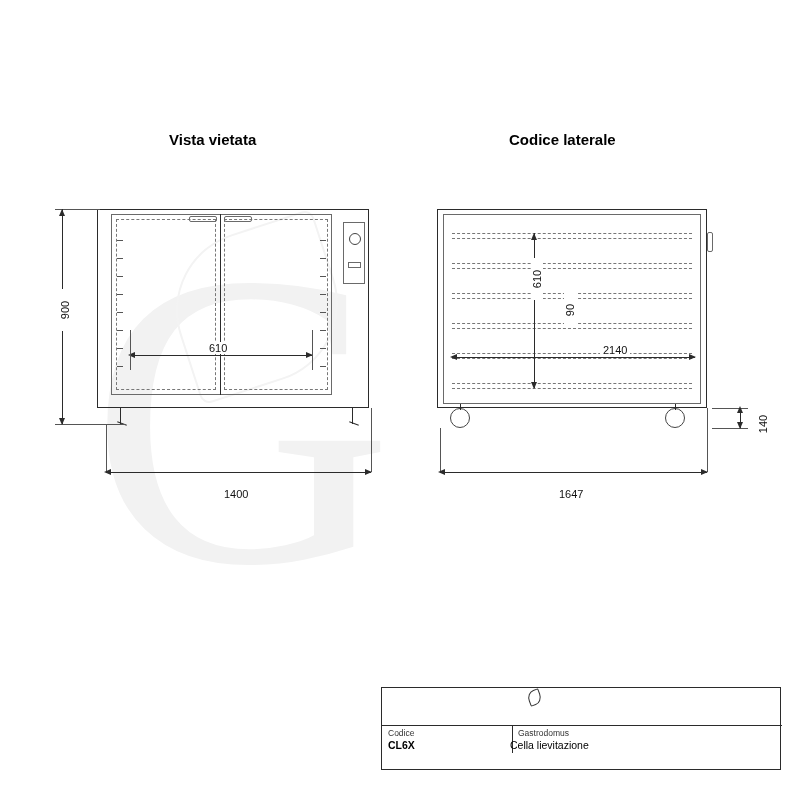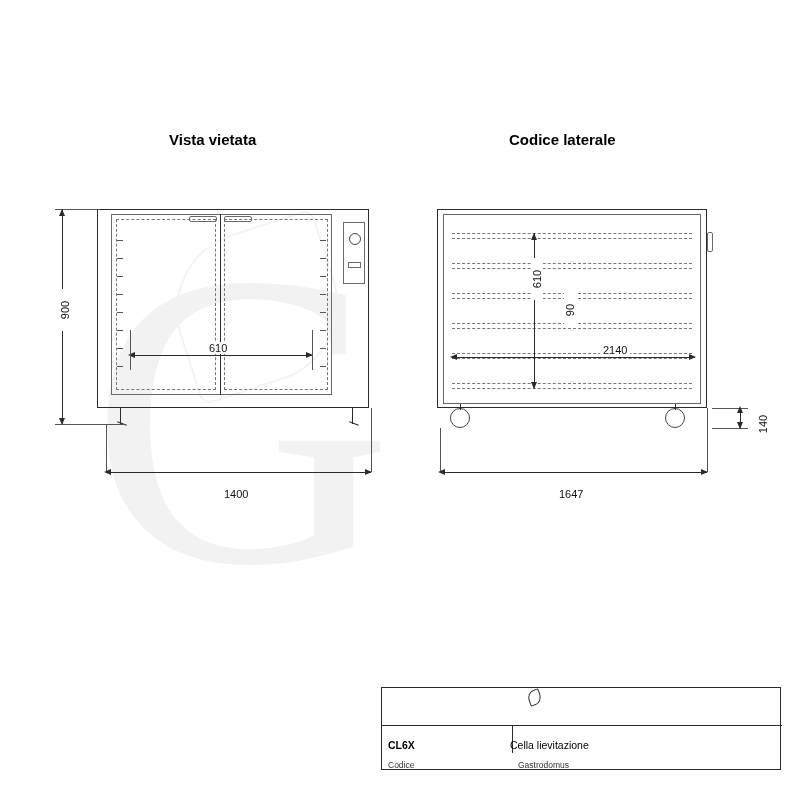--- a/index.html
+++ b/index.html
@@ -185,21 +185,20 @@
   .tb-sep {
     position: absolute;
     left: 130px; top: 37px;
     width: 1px; height: 28px;
     background: #2b2b2b;
   }
   .tb-key {
     position: absolute;
     font-size: 8.5px;
     color: #333;
-    margin-top: 32px;
   }
   .tb-val {
     position: absolute;
     font-size: 10.5px;
     color: #000;
   }
   .tb-val.bold { font-weight: bold; }
   .tb-note {
     position: absolute;
     left: 6px; top: 4px;

